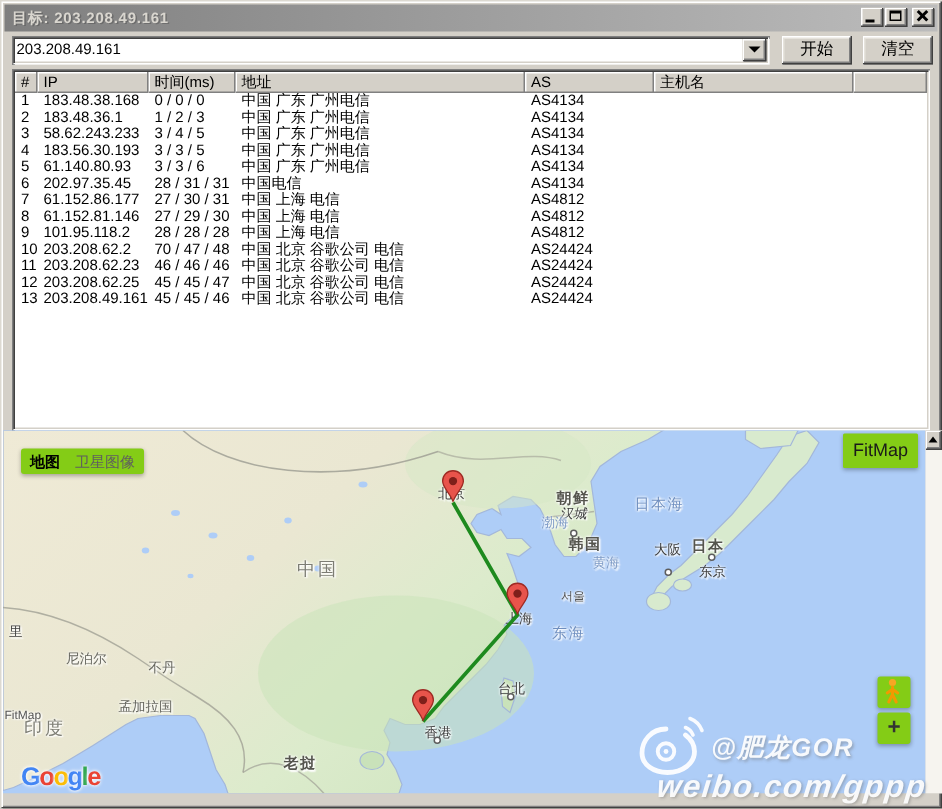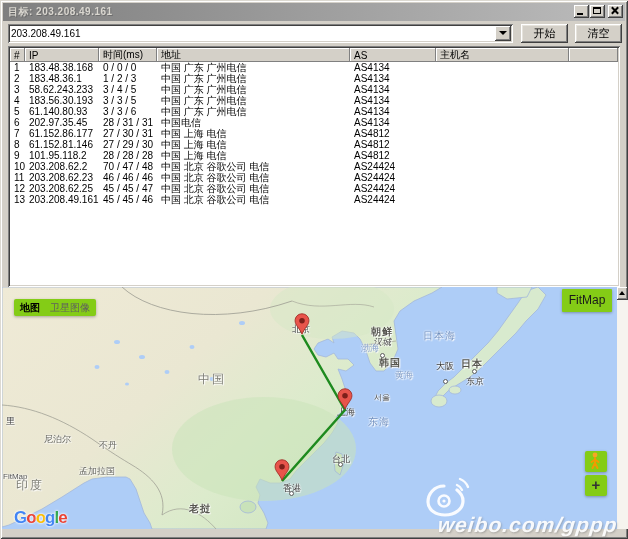--- a/index.html
+++ b/index.html
@@ -393,17 +393,18 @@
     <div class="wm-row">
       <svg width="46" height="42" viewBox="0 0 46 42">
         <g stroke="rgba(255,255,255,.92)" fill="none" stroke-linecap="round">
           <path d="M20,9 C10,9 4,17 4,25 C4,33 12,38 21,38 C31,38 39,32 39,24 C39,20 37,16 33,13" stroke-width="3.2"></path>
           <circle cx="20" cy="24" r="5.5" stroke-width="2.6"></circle>
           <circle cx="20" cy="24" r="1.6" fill="rgba(255,255,255,.92)" stroke="none"></circle>
           <path d="M33,8 a9,9 0 0,1 5,5" stroke-width="2.4"></path>
           <path d="M36,2 a14,14 0 0,1 8,8" stroke-width="2.4"></path>
         </g>
       </svg>
+      <span class="wm-handle">@肥龙GOR</span>
     </div>
     <div class="wm-url">weibo.com/gppp</div>
   </div>
 
 </div>
 
 </body></html>

